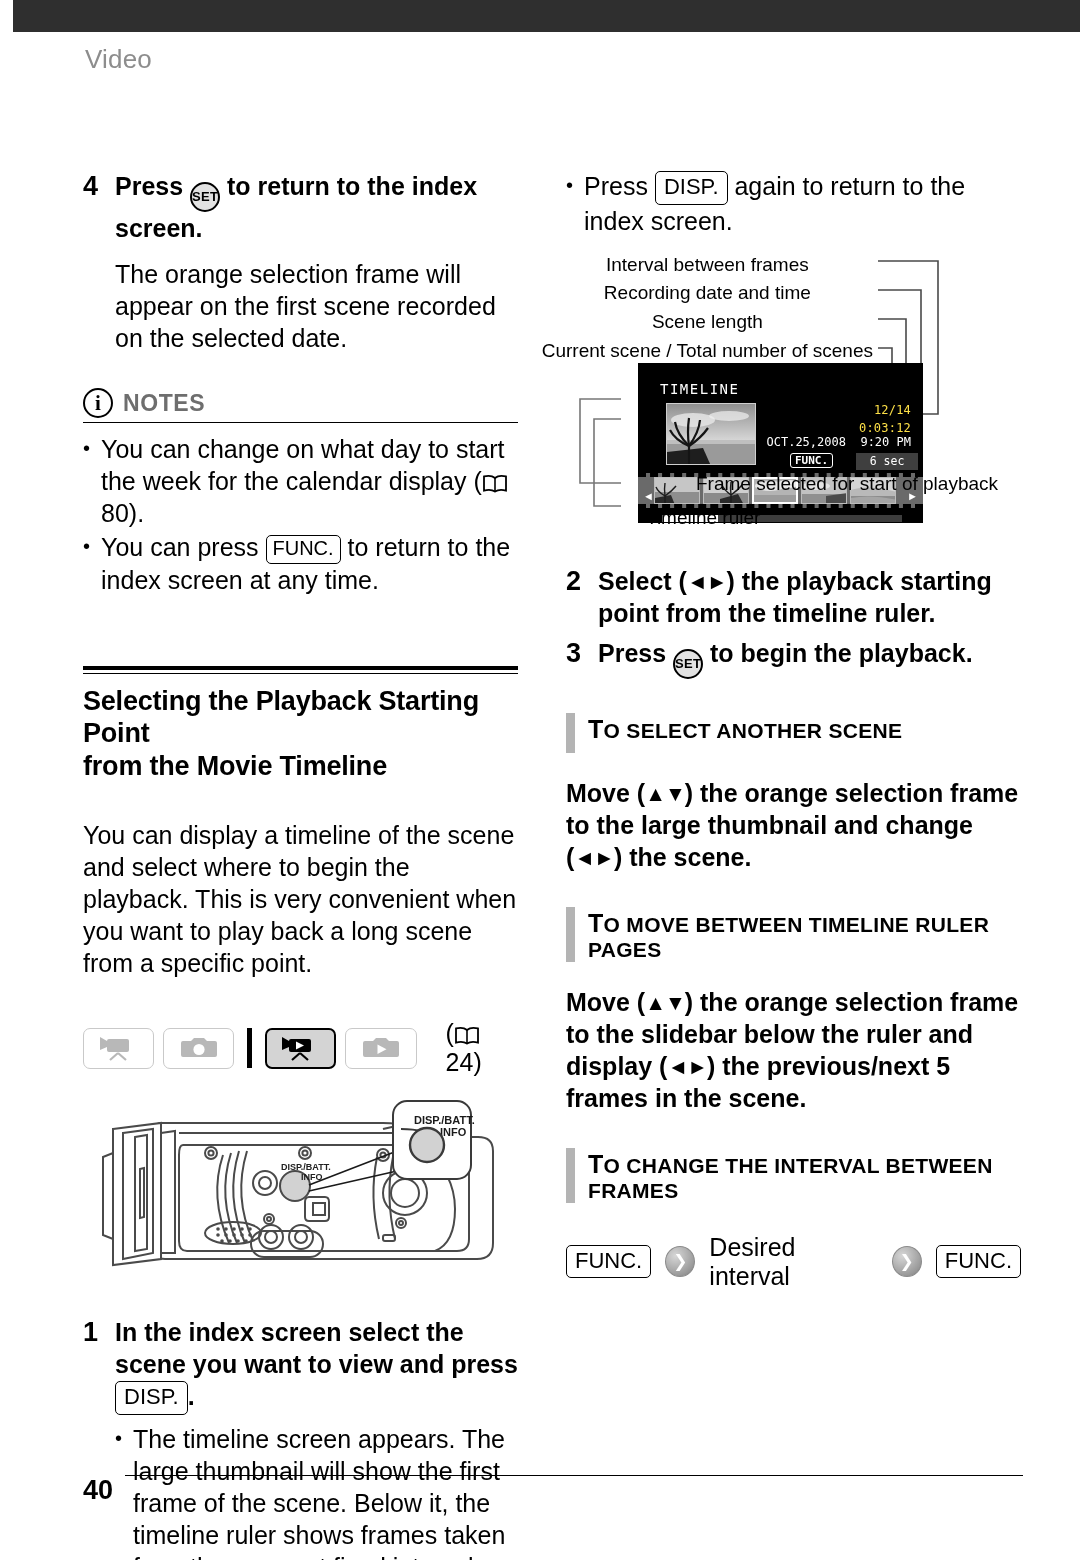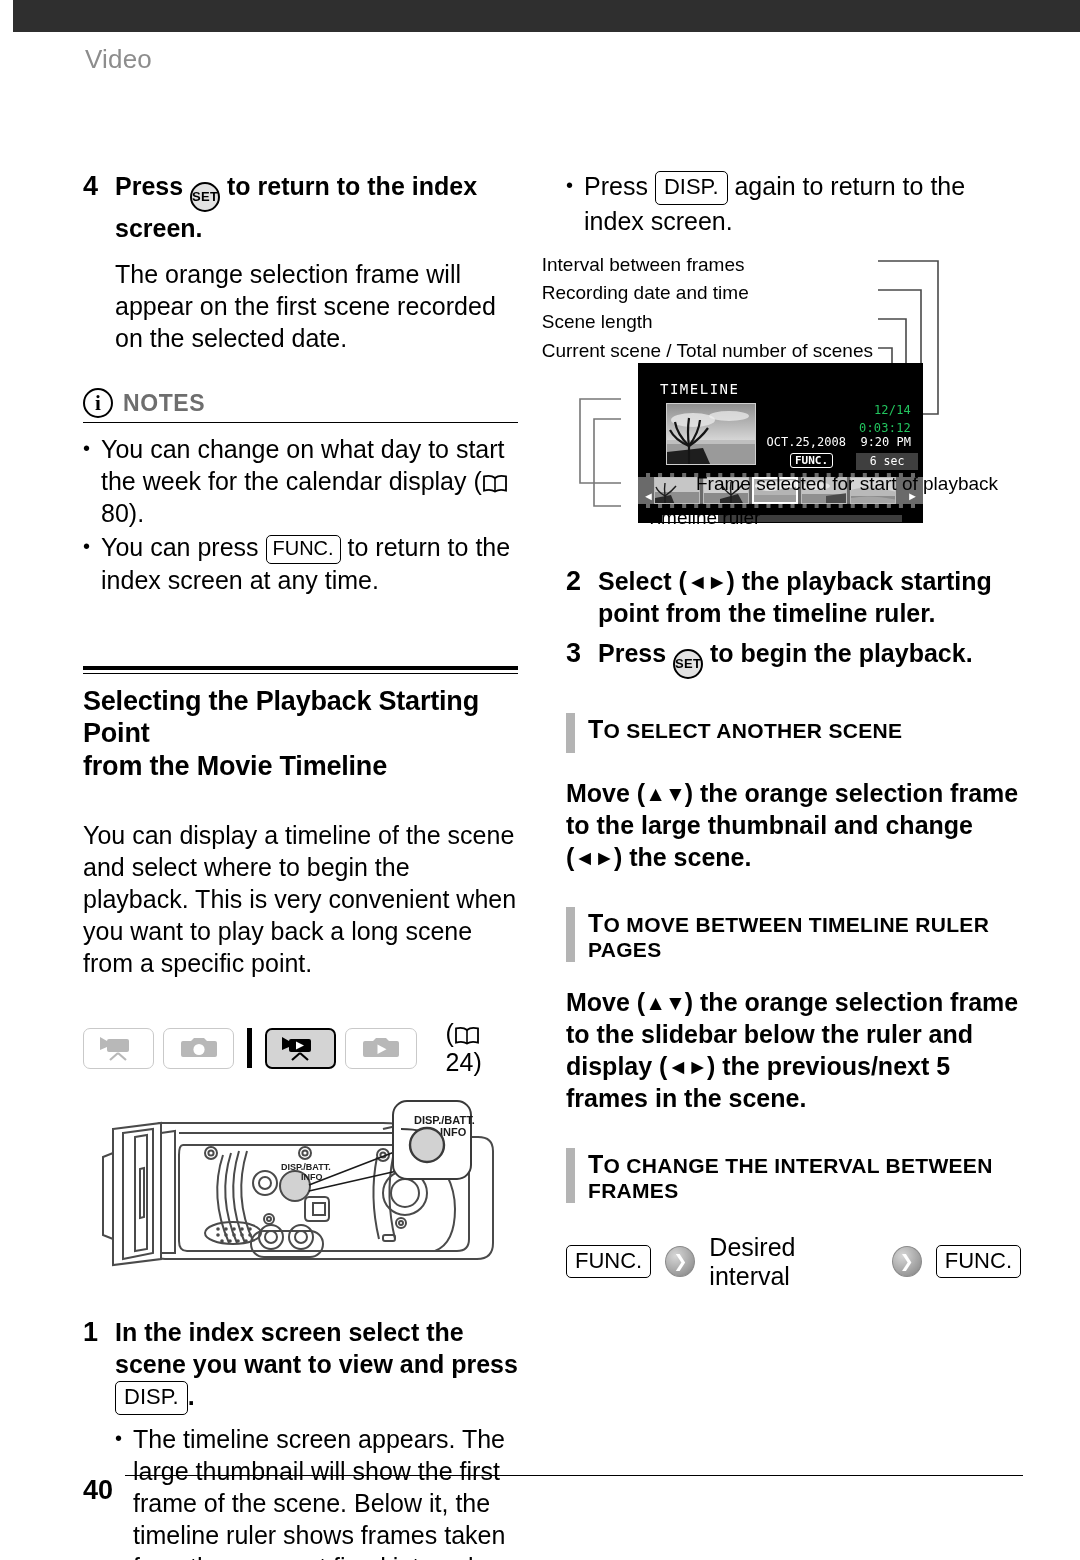--- a/index.html
+++ b/index.html
@@ -99,37 +99,37 @@
   }
   .mode-btn.active { border: 2.6px solid #000; background: #d4d4d4; }
   .mode-sep { width: 5px; height: 40px; background: #000; margin: 0 4px; }
   .mode-ref { font-size: 25px; margin-left: 20px; }
 
   
   .camshot { margin-top: 16px; position: relative; height: 205px; }
 
   
   .figure { position: relative; margin-top: 14px; height: 300px; }
-  .callout-labels { position: absolute; right: 148px; top: 0; text-align: left; }
+  .callout-labels { position: absolute; right: 148px; top: 0; text-align: center; }
   .callout-labels div { font-size: 19px; line-height: 1.52; white-space: nowrap; }
 
   .screen {
     position: absolute; left: 72px; top: 112px; width: 285px; height: 160px;
     background: #000;
   }
   .scr-title {
     position: absolute; left: 22px; top: 18px; color: #fff;
     font-family: "DejaVu Sans Mono", monospace; font-size: 14px; letter-spacing: 1.5px;
   }
   .scr-thumb {
     position: absolute; left: 28px; top: 40px; width: 90px; height: 62px;
     border: 1.5px solid #cfcfcf; overflow: hidden;
   }
   .scr-osd {
-    position: absolute; right: 12px; top: 38px; color: #22c55e; text-align: right;
+    position: absolute; right: 12px; top: 38px; color: #fde047; text-align: right;
     font-family: "DejaVu Sans Mono", monospace; font-size: 12px; line-height: 1.52;
     letter-spacing: .2px;
   }
   .scr-row-dt { position: absolute; right: 12px; top: 72px; color: #fff;
     font-family: "DejaVu Sans Mono", monospace; font-size: 12px; white-space: nowrap; }
   .scr-func {
     position: absolute; left: 152px; top: 90px;
     border: 1.4px solid #fff; border-radius: 3px; color: #fff; padding: 0 4px;
     font-family: "DejaVu Sans Mono", monospace; font-size: 11px; font-weight: bold;
   }

